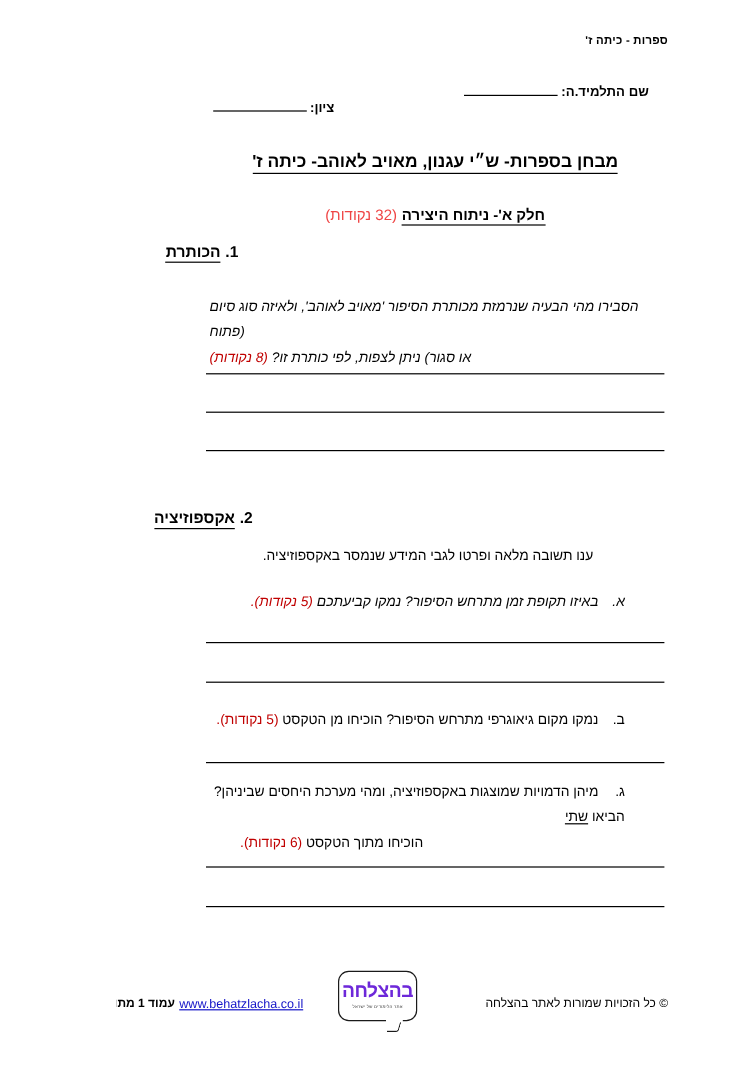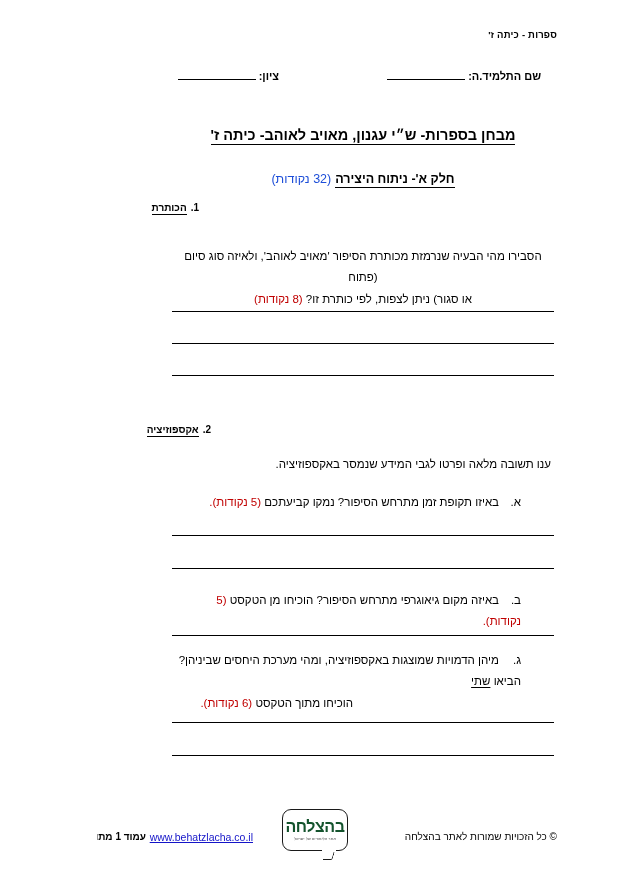--- a/index.html
+++ b/index.html
@@ -44,21 +44,21 @@
     position: absolute;
     font-size: 11px;
     font-weight: bold;
     white-space: nowrap;
     display: flex;
     align-items: baseline;
     gap: 3px;
     direction: rtl;
   }
   .field-student { right: 16px; }
-  .field-grade  { right: 278px; }
+  .field-grade  { right: 278px; margin-top: 13px; }
   .field-label { white-space: nowrap; }
   .field-blank {
     display: inline-block;
     width: 78px;
     border-bottom: 1.3px solid #000;
     height: 11px;
   }
 
   
   .exam-title {
@@ -85,47 +85,47 @@
     text-align: center;
     font-size: 12.5px;
     font-weight: bold;
     white-space: nowrap;
   }
   .part-header .part-name {
     border-bottom: 1.4px solid #000;
     padding-bottom: 1px;
   }
   .part-header .points {
-    color: #1d4ed8;
+    color: #ef4444;
     font-weight: normal;
     margin-right: 4px;
   }
 
   
   .q-heading {
     position: absolute;
-    font-size: 10px;
+    font-size: 13px;
     font-weight: bold;
     white-space: nowrap;
     direction: rtl;
   }
   .q-heading .q-num { margin-left: 4px; }
   .q-heading .q-text {
     border-bottom: 1.3px solid #000;
     padding-bottom: 1px;
   }
 
   .q-body {
     position: absolute;
     font-size: 11.5px;
     line-height: 1.85;
     text-align: right;
     direction: rtl;
   }
-  .q-body.centered-block { text-align: center; }
+  .q-body.centered-block { text-align: left; font-style: italic; }
   .red { color: #c00000; }
   .u { text-decoration: underline; text-underline-offset: 2px; text-align: right; }
 
   .sub-q {
     position: absolute;
     font-size: 11.5px;
     line-height: 1.85;
     direction: rtl;
     text-align: right;
   }
@@ -194,21 +194,21 @@
     display: flex;
     flex-direction: column;
     align-items: center;
     justify-content: center;
     line-height: 1;
   }
   .logo-word {
     font-size: 16px;
     font-weight: bold;
     letter-spacing: -0.4px;
-    color: #14532d;
+    color: #6d28d9;
   }
   .logo-sub {
     font-size: 3.6px;
     margin-top: 3px;
     color: #333;
     letter-spacing: 0.2px;
     white-space: nowrap;
   }
   .logo-tail {
     position: absolute;
@@ -270,33 +270,33 @@
   </div>
 
   <div class="answer-line" style="top:311px; right:75px; left:75px;"></div>
   <div class="answer-line" style="top:343px; right:75px; left:75px;"></div>
   <div class="answer-line" style="top:375px; right:75px; left:75px;"></div>
 
   <div class="q-heading" style="top:424px; right:418px;padding-left:12px;">
     <span class="q-num">2.</span><span class="q-text">אקספוזיציה</span>
   </div>
 
-  <div class="q-body" style="top:454px; right:78px; left:78px; text-align:right;">
+  <div class="q-body" style="top:454px; right:90px; left:78px; text-align:center;">
     <span>ענו תשובה מלאה ופרטו לגבי המידע שנמסר באקספוזיציה.</span>
   </div>
 
-  <div class="sub-q" style="top:492px; right:108px; left:78px;">
+  <div class="sub-q" style="top:492px; right:108px; left:78px;font-style:italic;">
     <span class="marker">א.</span><span>באיזו תקופת זמן מתרחש הסיפור? נמקו קביעתכם</span>
     <span class="red">(5 נקודות).</span>
   </div>
   <div class="answer-line" style="top:535px; right:75px; left:75px;"></div>
   <div class="answer-line" style="top:568px; right:75px; left:75px;"></div>
 
   <div class="sub-q" style="top:590px; right:108px; left:78px;">
-    <span class="marker">ב.</span><span>באיזה מקום גיאוגרפי מתרחש הסיפור? הוכיחו מן הטקסט</span>
+    <span class="marker">ב.</span><span>נמקו מקום גיאוגרפי מתרחש הסיפור? הוכיחו מן הטקסט</span>
     <span class="red">(5 נקודות).</span>
   </div>
   <div class="answer-line" style="top:635px; right:75px; left:75px;"></div>
 
   <div class="sub-q" style="top:650px; right:108px; left:78px;">
     <span class="marker">ג.</span><span>מיהן הדמויות שמוצגות באקספוזיציה, ומהי מערכת היחסים שביניהן? הביאו</span>
     <span class="u">שתי</span>
     <br>
     <span style="display:inline-block; padding-right:168px;">הוכיחו מתוך הטקסט</span>
     <span class="red">(6 נקודות).</span>

